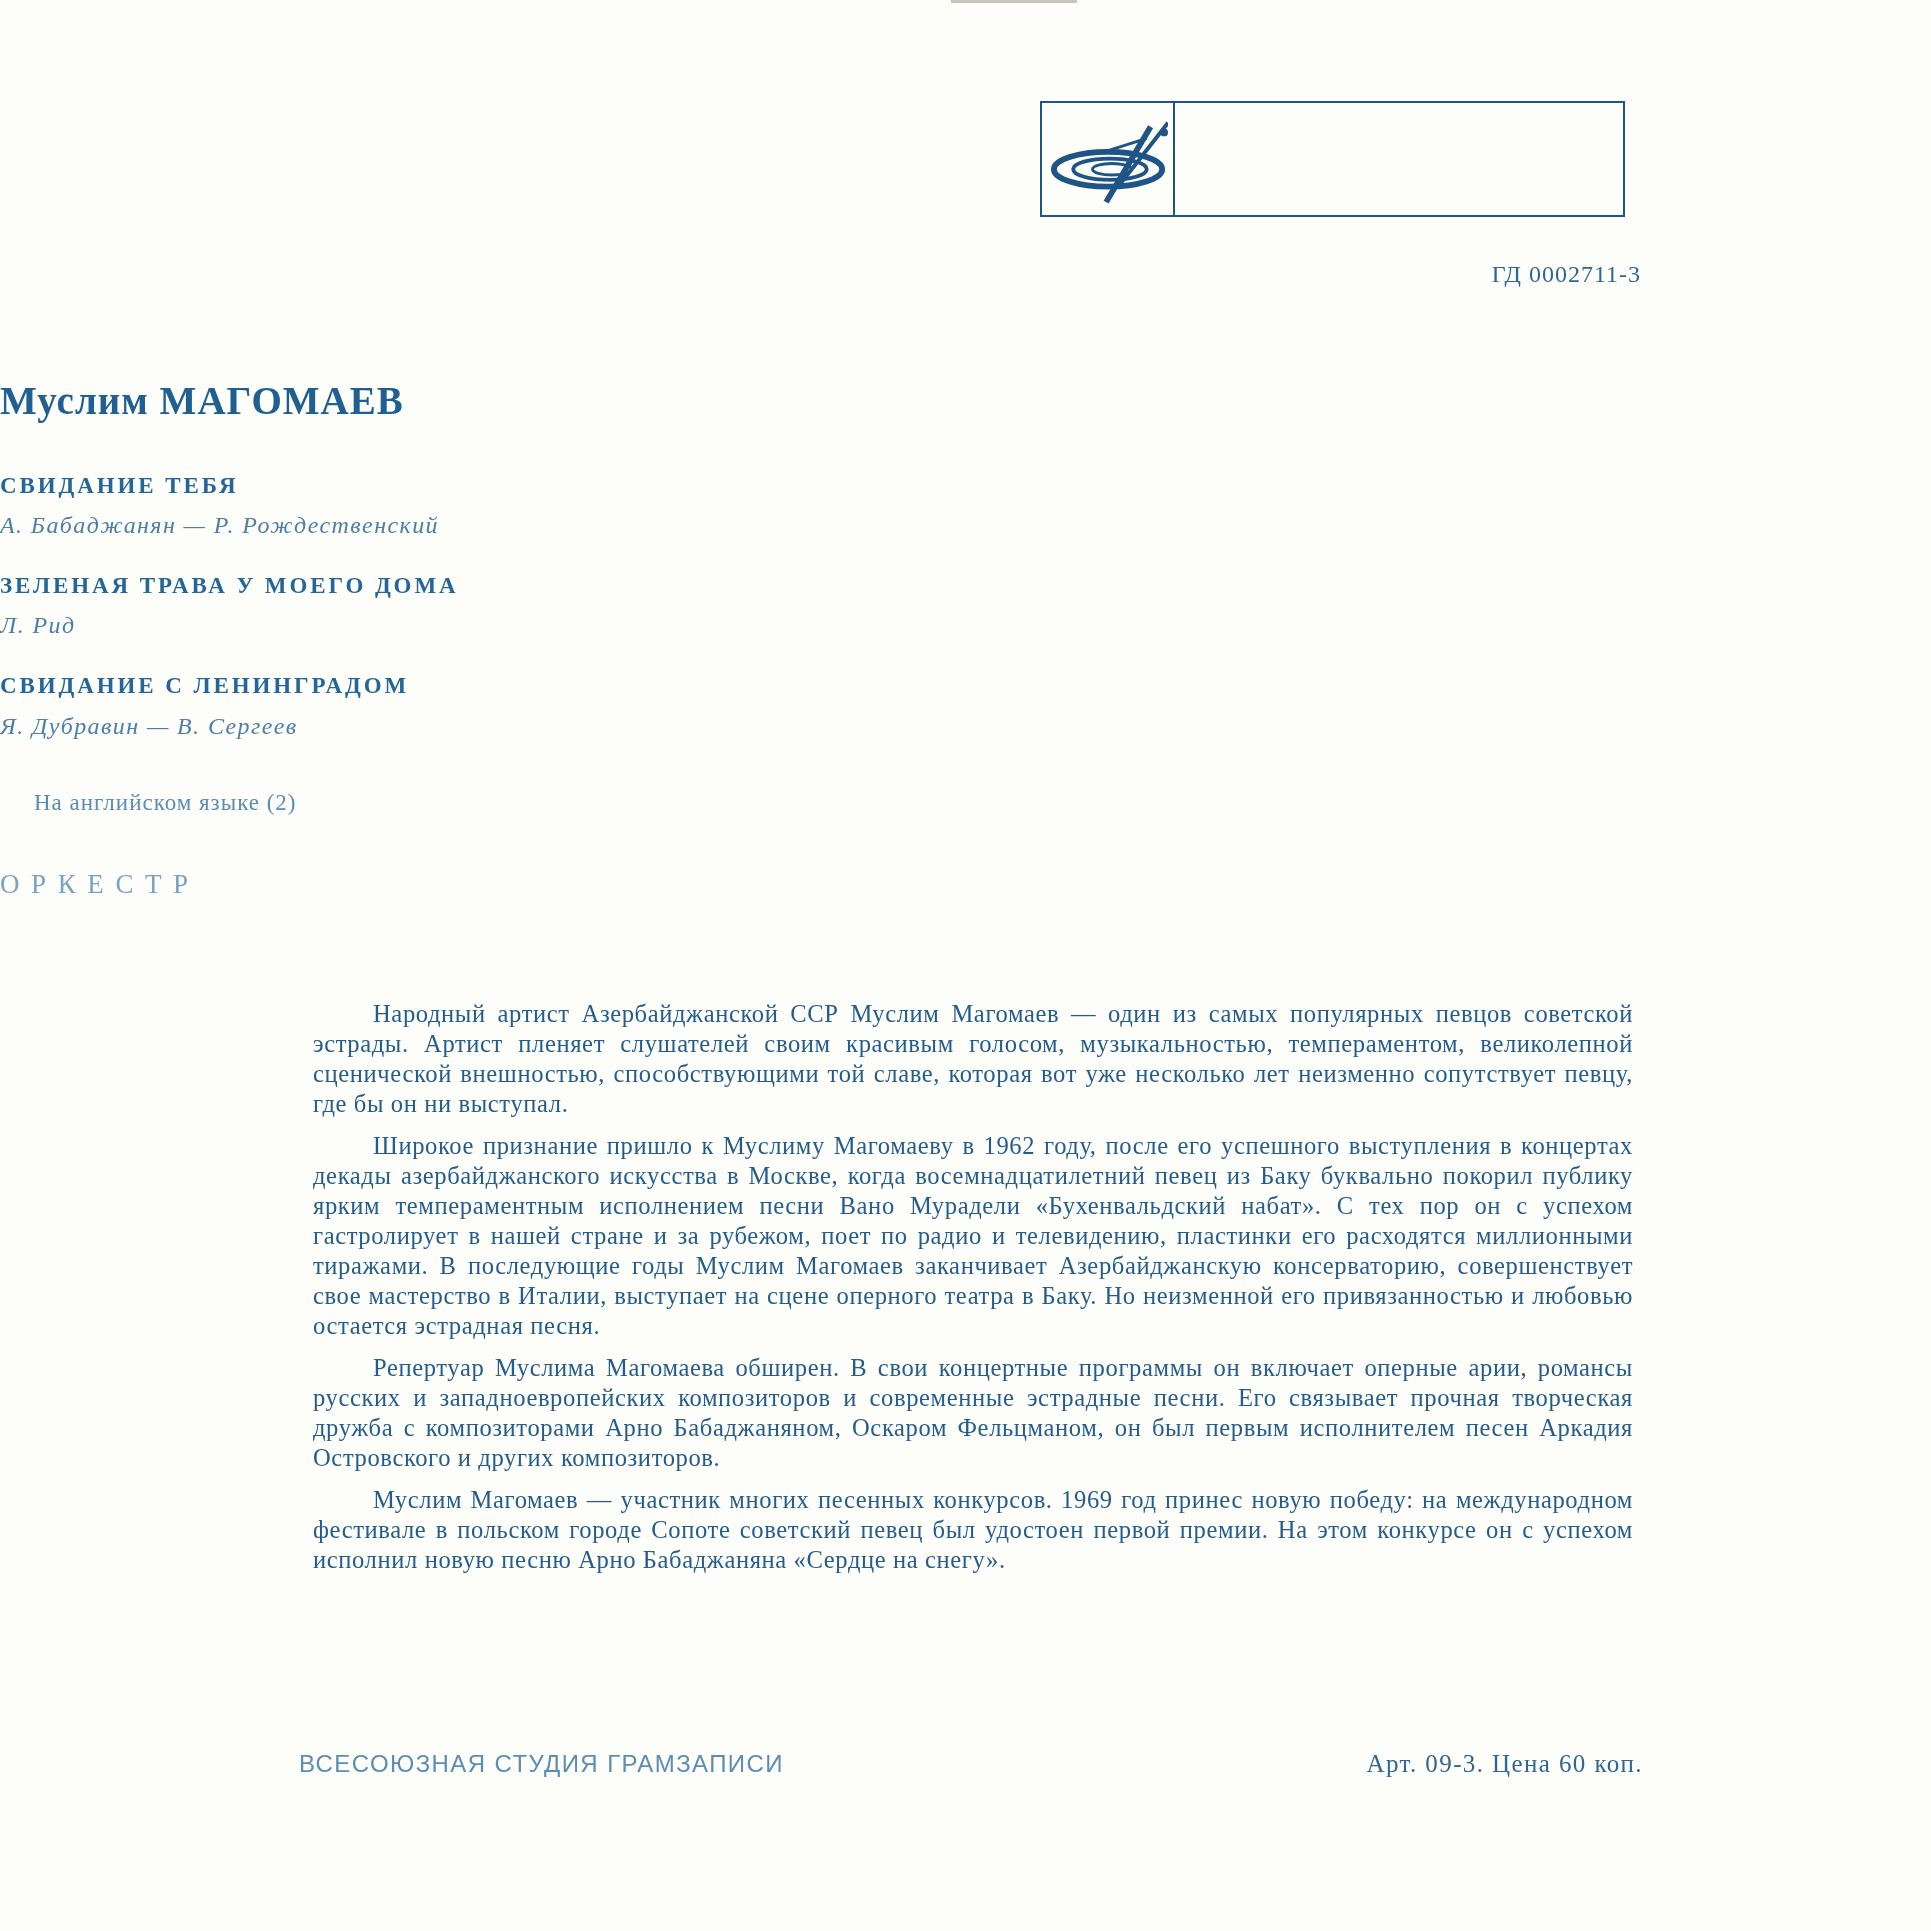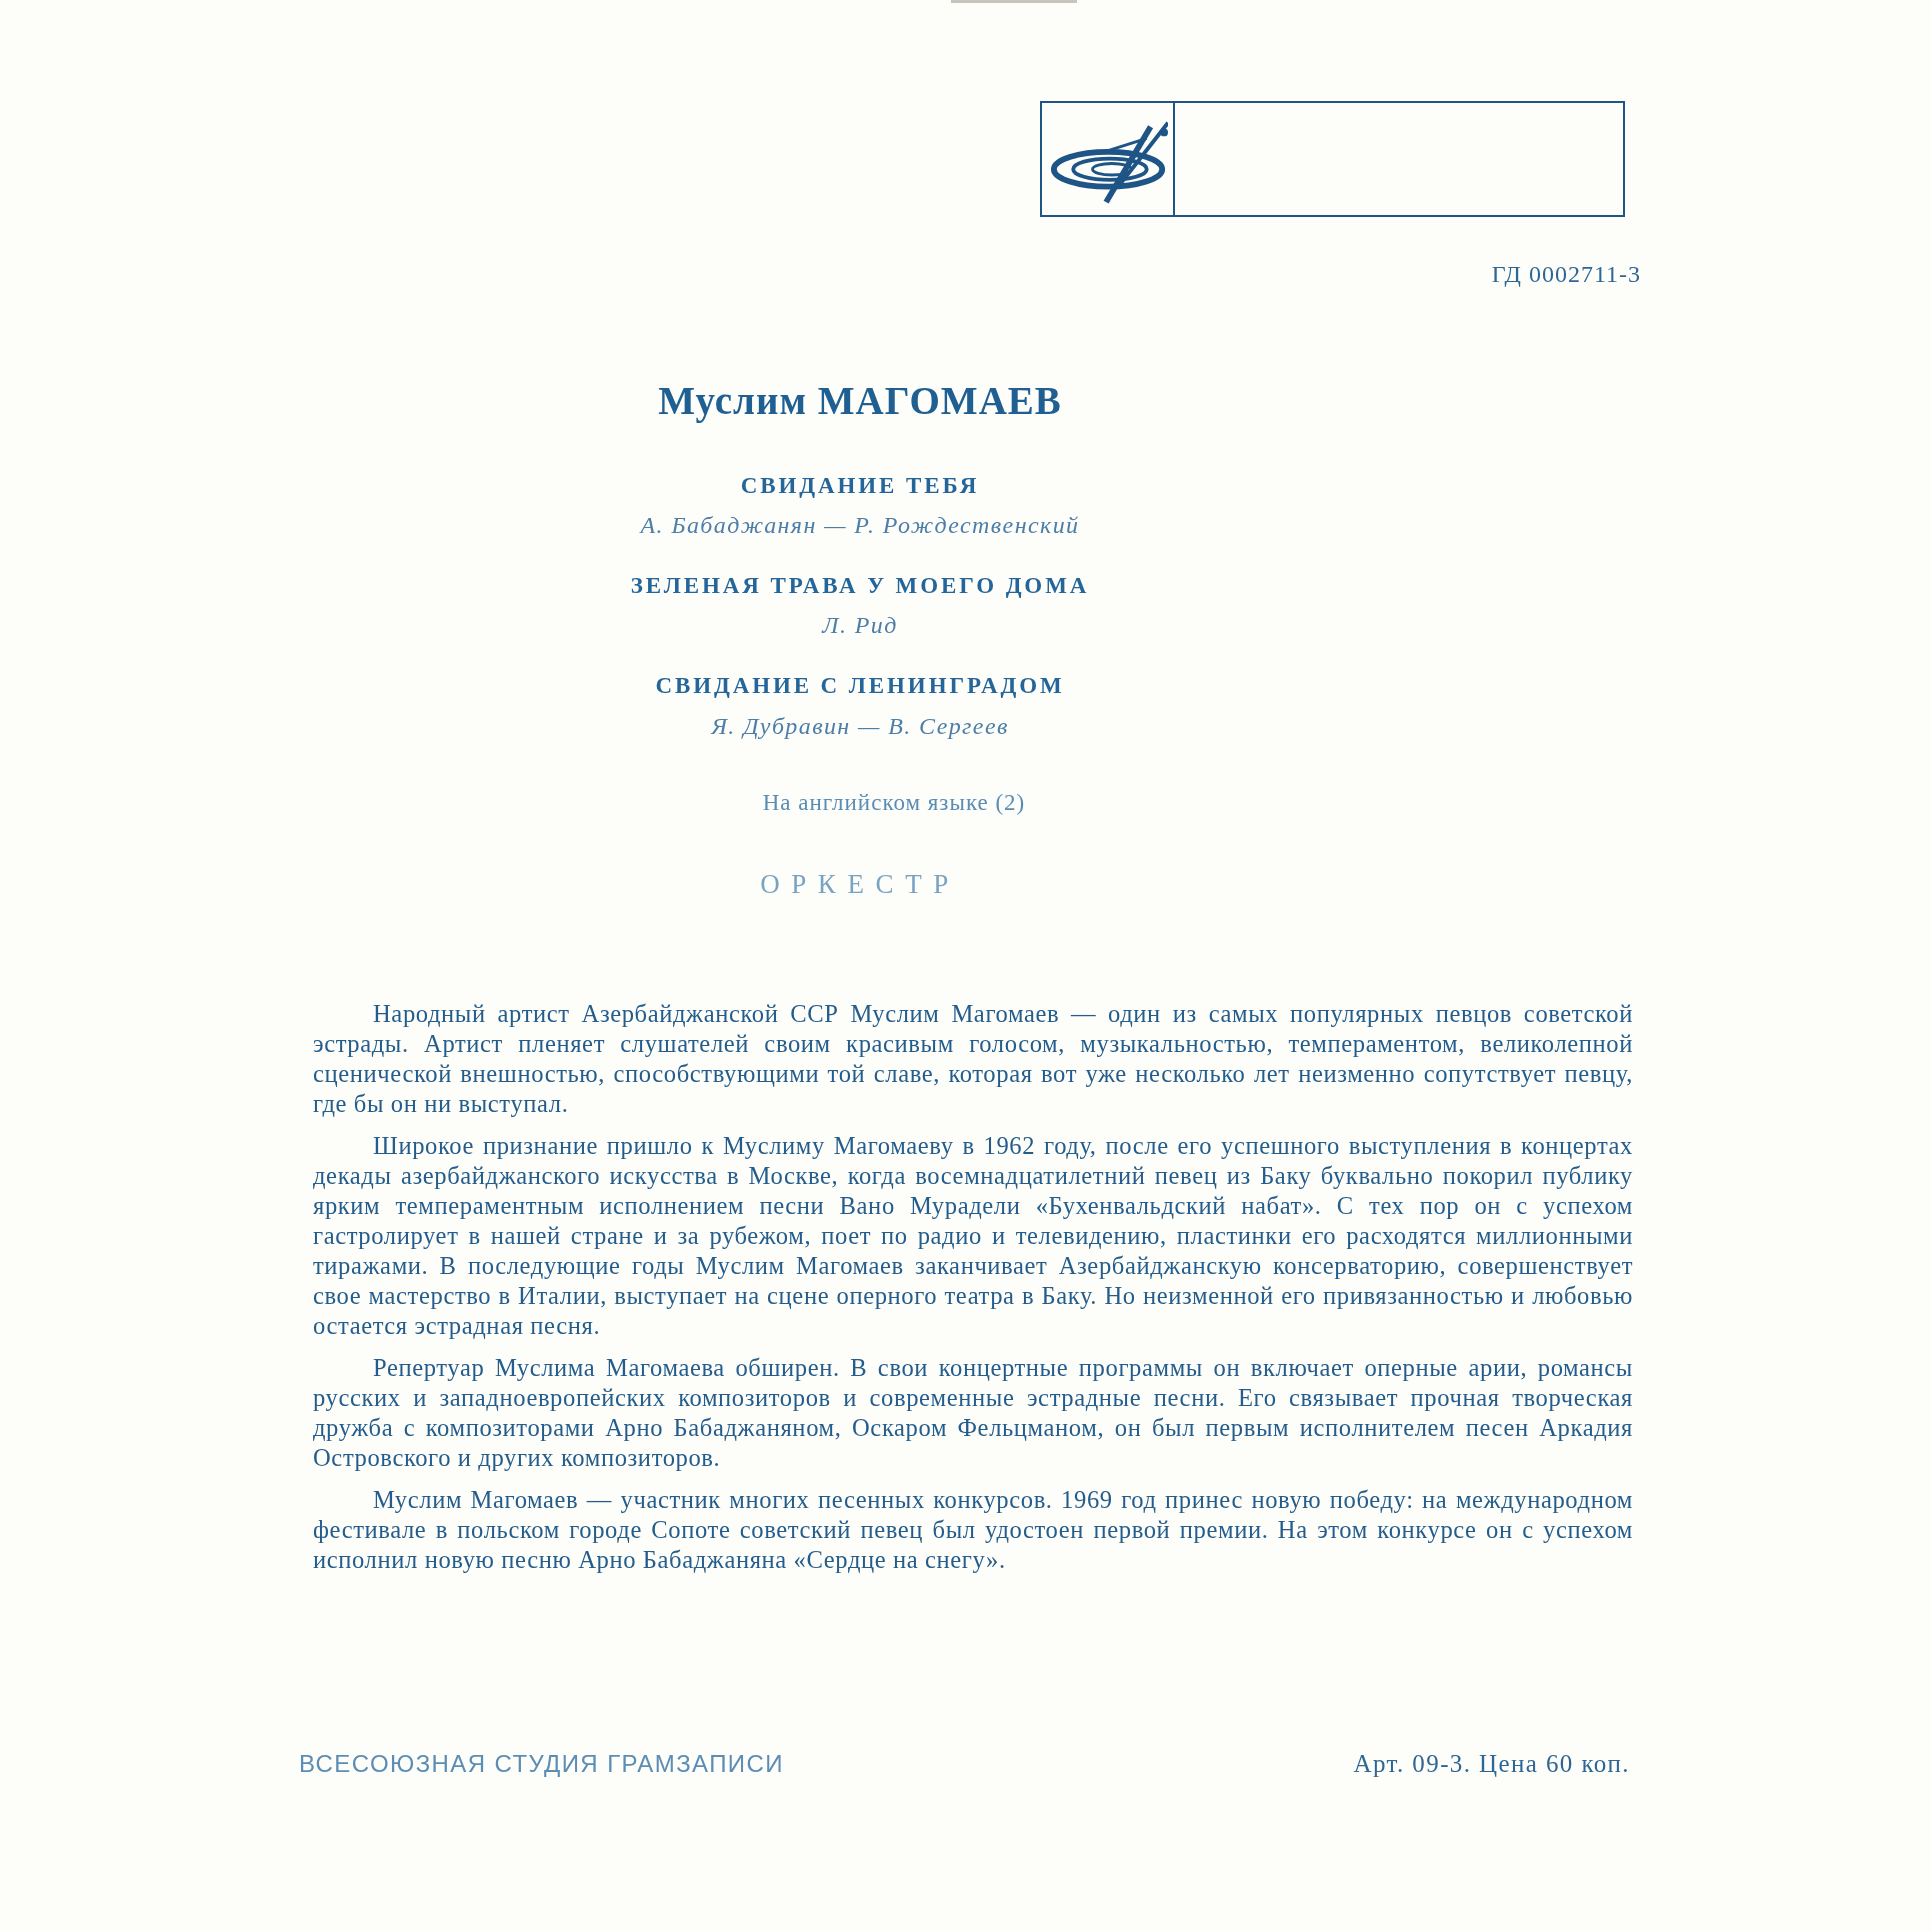--- a/index.html
+++ b/index.html
@@ -83,23 +83,23 @@
     .catalog {
       position: absolute;
       right: 290px;
       top: 261px;
       font-size: 24px;
       letter-spacing: 1px;
       color: #2e6694;
     }
     .center-block {
       position: absolute;
-      left: 16px;
+      left: 0;
       width: 1688px;
-      text-align: center;
+      text-align: left;
     }
     .artist {
       top: 378px;
       font-size: 39px;
       font-weight: bold;
       color: #1f5f92;
       letter-spacing: 1px;
     }
     .track-title {
       font-size: 23px;
@@ -145,21 +145,21 @@
       position: absolute;
       left: 299px;
       top: 1750px;
       font-family: "Liberation Sans", "DejaVu Sans", sans-serif;
       font-size: 24px;
       letter-spacing: 1.4px;
       color: #5b8db5;
     }
     .footer-right {
       position: absolute;
-      right: 301px;
+      right: 288px;
       top: 1750px;
       font-size: 25px;
       letter-spacing: 1.4px;
       color: #2e6694;
     }
   </style>
 </head>
 <body>
 
 <div class="top-edge"></div>

